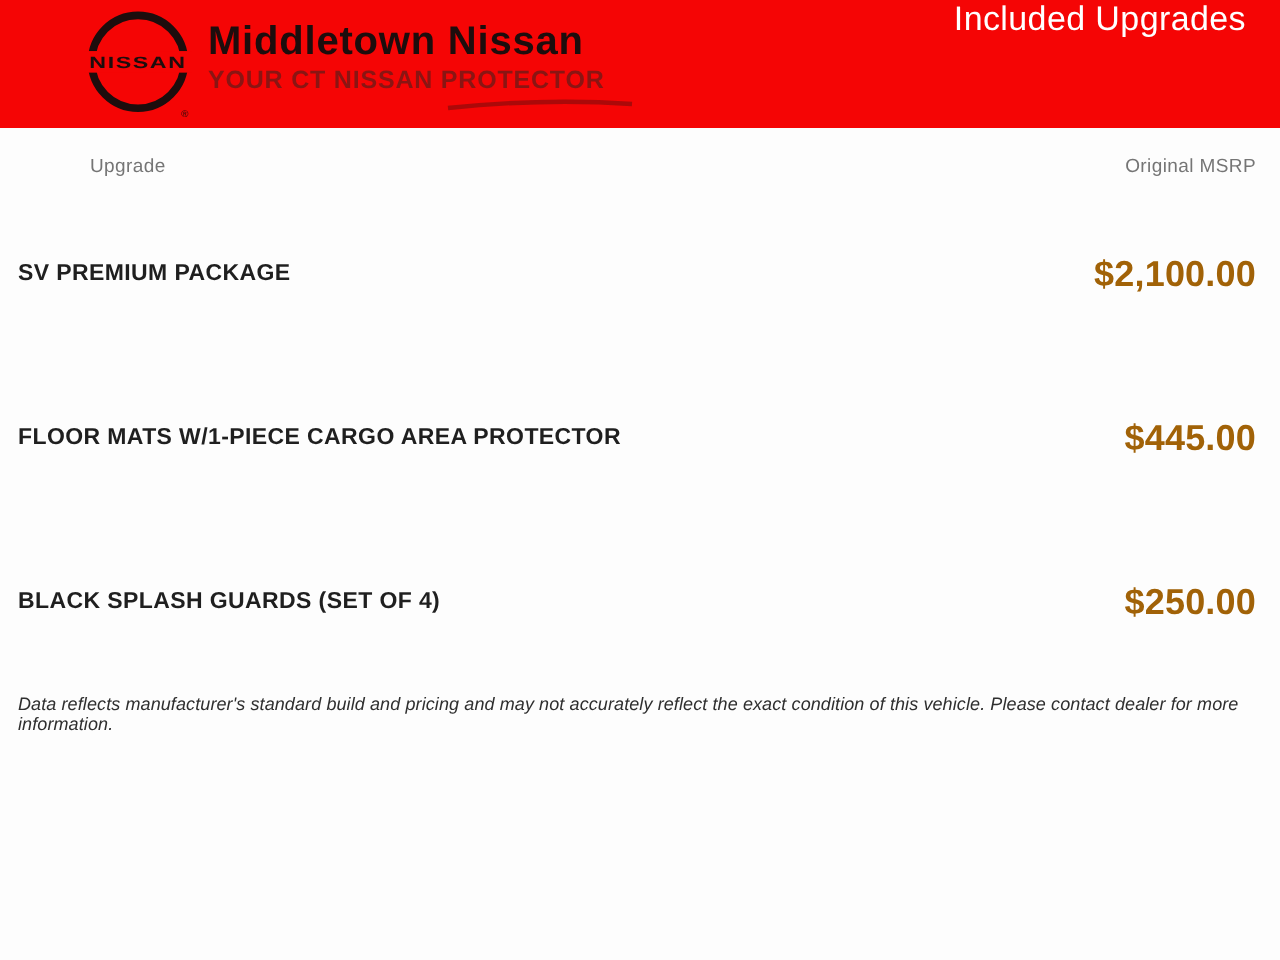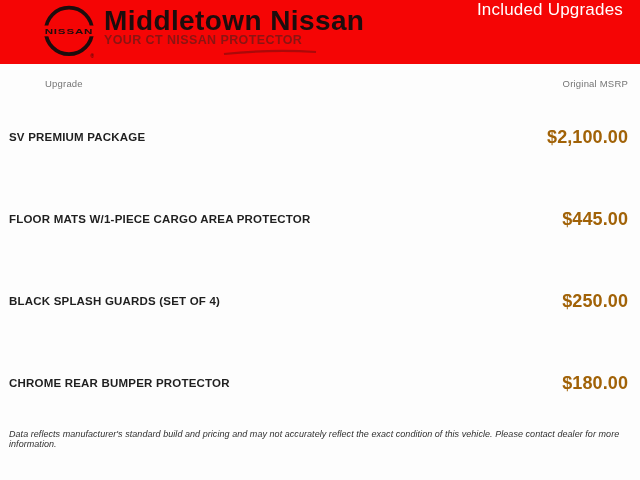--- a/index.html
+++ b/index.html
@@ -36,21 +36,21 @@
     font-family: "Liberation Sans", sans-serif;
     font-size: 9px;
   }
   .title-stack {
     margin-left: 8px;
     position: relative;
     padding-bottom: 8px;
   }
   .dealer-name {
     color: #1d0d0d;
-    font-size: 28px;
+    font-size: 20px;
     font-weight: bold;
     letter-spacing: 0.4px;
     line-height: 24px;
     white-space: nowrap;
   }
   .dealer-tagline {
     color: #8a1513;
     font-size: 12.5px;
     font-weight: bold;
     letter-spacing: 0.4px;
@@ -152,21 +152,17 @@
   <div class="upgrade-row">
     <span class="upgrade-name">FLOOR MATS W/1-PIECE CARGO AREA PROTECTOR</span>
     <span class="upgrade-msrp">$445.00</span>
   </div>
 
   <div class="upgrade-row">
     <span class="upgrade-name">BLACK SPLASH GUARDS (SET OF 4)</span>
     <span class="upgrade-msrp">$250.00</span>
   </div>
 
-  <div class="upgrade-row">
-    <span class="upgrade-name">CHROME REAR BUMPER PROTECTOR</span>
-    <span class="upgrade-msrp">$180.00</span>
-  </div>
 </div>
 
 <div class="footer">
   <div class="disclaimer">Data reflects manufacturer's standard build and pricing and may not accurately reflect the exact condition of this vehicle. Please contact dealer for more information.</div>
 </div>
 
 </body></html>

